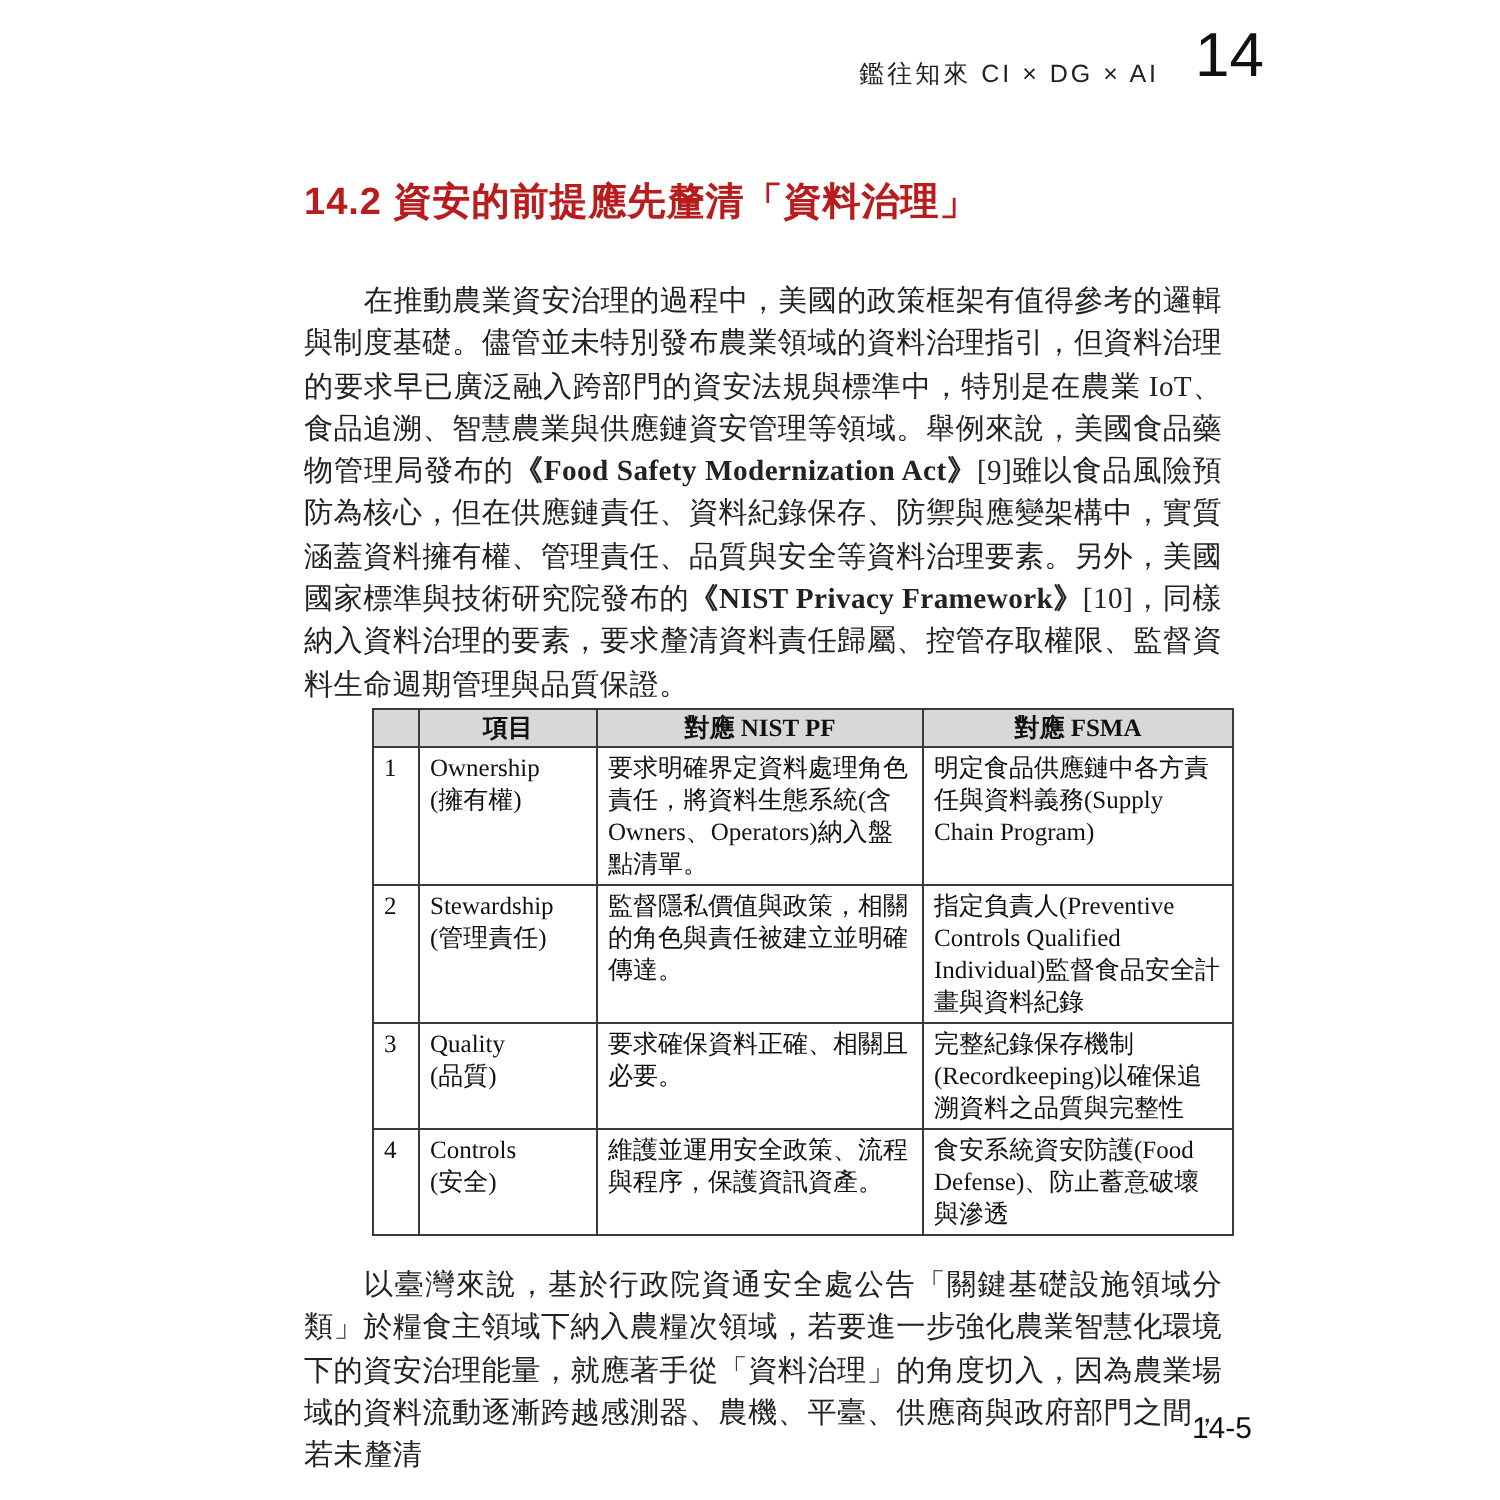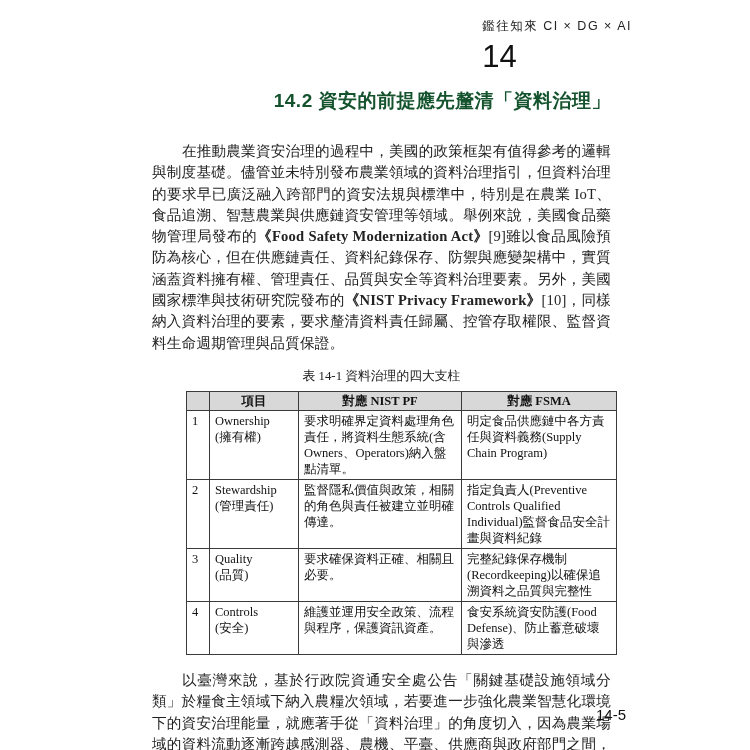--- a/index.html
+++ b/index.html
@@ -7,41 +7,39 @@
     position:relative;
     width:750px;height:750px;
     background:#ffffff;
     overflow:hidden;
     color:#1a1a1a;
     font-family:"Liberation Serif","DejaVu Serif",serif;
   }
   
   .header{
     position:absolute;top:10px;right:118px;
-    display:flex;align-items:flex-start;gap:4px;
+    display:flex;align-items:flex-end;gap:18px;
     font-family:"Liberation Sans","DejaVu Sans",sans-serif;
-    flex-direction:column;
   }
   .running-title{
     font-size:12.5px;letter-spacing:1.5px;color:#222;
     padding-top:8px;
   }
   .chapter-num{
     font-size:31px;color:#111;font-weight:500;
   }
   
   .content{
     position:absolute;left:152px;top:88px;width:459px;
   }
   .section-title{
     margin:0 0 27px 0;
     font-family:"Liberation Sans","DejaVu Sans",sans-serif;
-    font-weight:700;font-size:19px;color:#14532d;
+    font-weight:700;font-size:19px;color:#b91c1c;
     letter-spacing:0.5px;
-    text-align:right;
   }
   .para{
     margin:0;
     font-size:14.6px;line-height:21.3px;
     text-align:justify;
     text-indent:2.05em;
     color:#222;
     letter-spacing:0.2px;
   }
   .b{font-weight:700;margin-top:12px;}
@@ -92,21 +90,20 @@
     <span class="running-title">鑑往知來 CI × DG × AI</span>
     <span class="chapter-num">14</span>
   </div>
 
   <div class="content">
 
     <h1 class="section-title">14.2  資安的前提應先釐清「資料治理」</h1>
 
     <p class="para"><span>在推動農業資安治理的過程中，美國的政策框架有值得參考的邏輯與制度基礎。儘管並未特別發布農業領域的資料治理指引，但資料治理的要求早已廣泛融入跨部門的資安法規與標準中，特別是在農業 IoT、食品追溯、智慧農業與供應鏈資安管理等領域。舉例來說，美國食品藥物管理局發布的</span><span class="b">《Food Safety Modernization Act》</span><span>[9]雖以食品風險預防為核心，但在供應鏈責任、資料紀錄保存、防禦與應變架構中，實質涵蓋資料擁有權、管理責任、品質與安全等資料治理要素。另外，美國國家標準與技術研究院發布的</span><span class="b">《NIST Privacy Framework》</span><span>[10]，同樣納入資料治理的要素，要求釐清資料責任歸屬、控管存取權限、監督資料生命週期管理與品質保證。</span></p>
 
-    <div class="table-caption">表 14-1  資料治理的四大支柱</div>
 
     <table class="gov">
       <thead>
         <tr>
           <th class="c-num"></th>
           <th class="c-item">項目</th>
           <th class="c-nist">對應 NIST PF</th>
           <th class="c-fsma">對應 FSMA</th>
         </tr>
       </thead>

